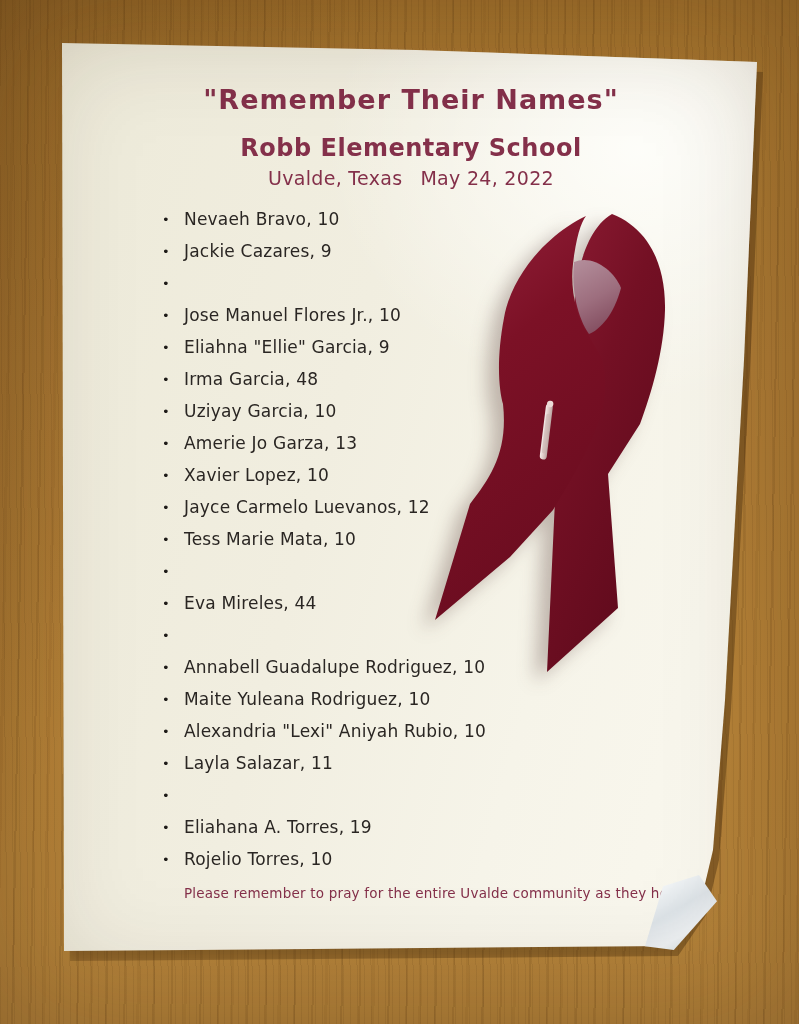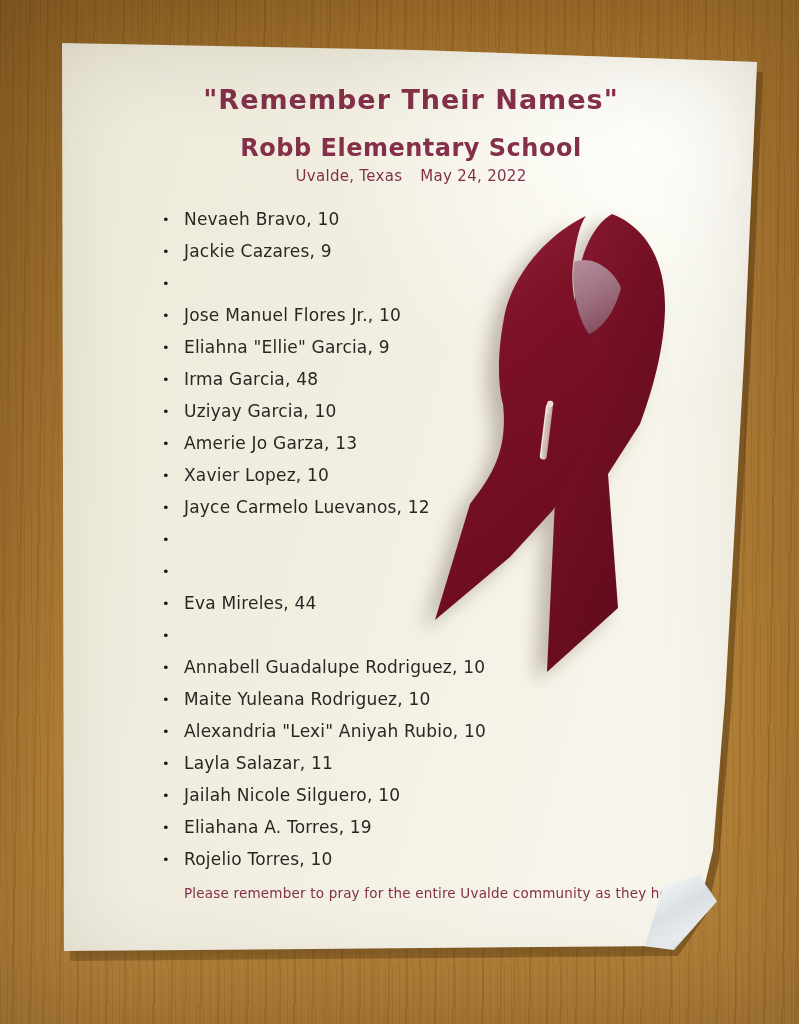--- a/index.html
+++ b/index.html
@@ -47,21 +47,21 @@
   .title{
     position:absolute;left:0;top:44px;width:100%;text-align:center;
     color:var(--accent);font-size:27px;font-weight:bold;letter-spacing:1px;
   }
   .school{
     position:absolute;left:0;top:94px;width:100%;text-align:center;
     color:var(--accent);font-size:24px;font-weight:bold;letter-spacing:0.5px;
   }
   .meta{
     position:absolute;left:0;top:127px;width:100%;text-align:center;
-    color:var(--accent);font-size:15px;letter-spacing:0.3px;
+    color:var(--accent);font-size:19px;letter-spacing:0.3px;
   }
   .meta .date{margin-left:18px;}
   ul.names{
     list-style:none;margin:0;padding:0;
     position:absolute;left:106px;top:163px;
   }
   ul.names li{
     display:flex;align-items:center;height:32px;
     color:var(--nametext);font-size:17px;letter-spacing:0.2px;
   }
@@ -131,20 +131,21 @@
       <li>
           <span class="b">•</span>
           <span>Xavier Lopez, 10</span>
         </li>
       <li>
           <span class="b">•</span>
           <span>Jayce Carmelo Luevanos, 12</span>
         </li>
       <li>
           <span class="b">•</span>
+          <span>Tess Marie Mata, 10</span>
         </li>
       <li>
           <span class="b">•</span>
         </li>
       <li>
           <span class="b">•</span>
           <span>Eva Mireles, 44</span>
         </li>
       <li>
           <span class="b">•</span>
@@ -160,21 +161,20 @@
       <li>
           <span class="b">•</span>
           <span>Alexandria "Lexi" Aniyah Rubio, 10</span>
         </li>
       <li>
           <span class="b">•</span>
           <span>Layla Salazar, 11</span>
         </li>
       <li>
           <span class="b">•</span>
-          <span>Jailah Nicole Silguero, 10</span>
         </li>
       <li>
           <span class="b">•</span>
           <span>Eliahana A. Torres, 19</span>
         </li>
       <li>
           <span class="b">•</span>
           <span>Rojelio Torres, 10</span>
         </li>
     </ul>

